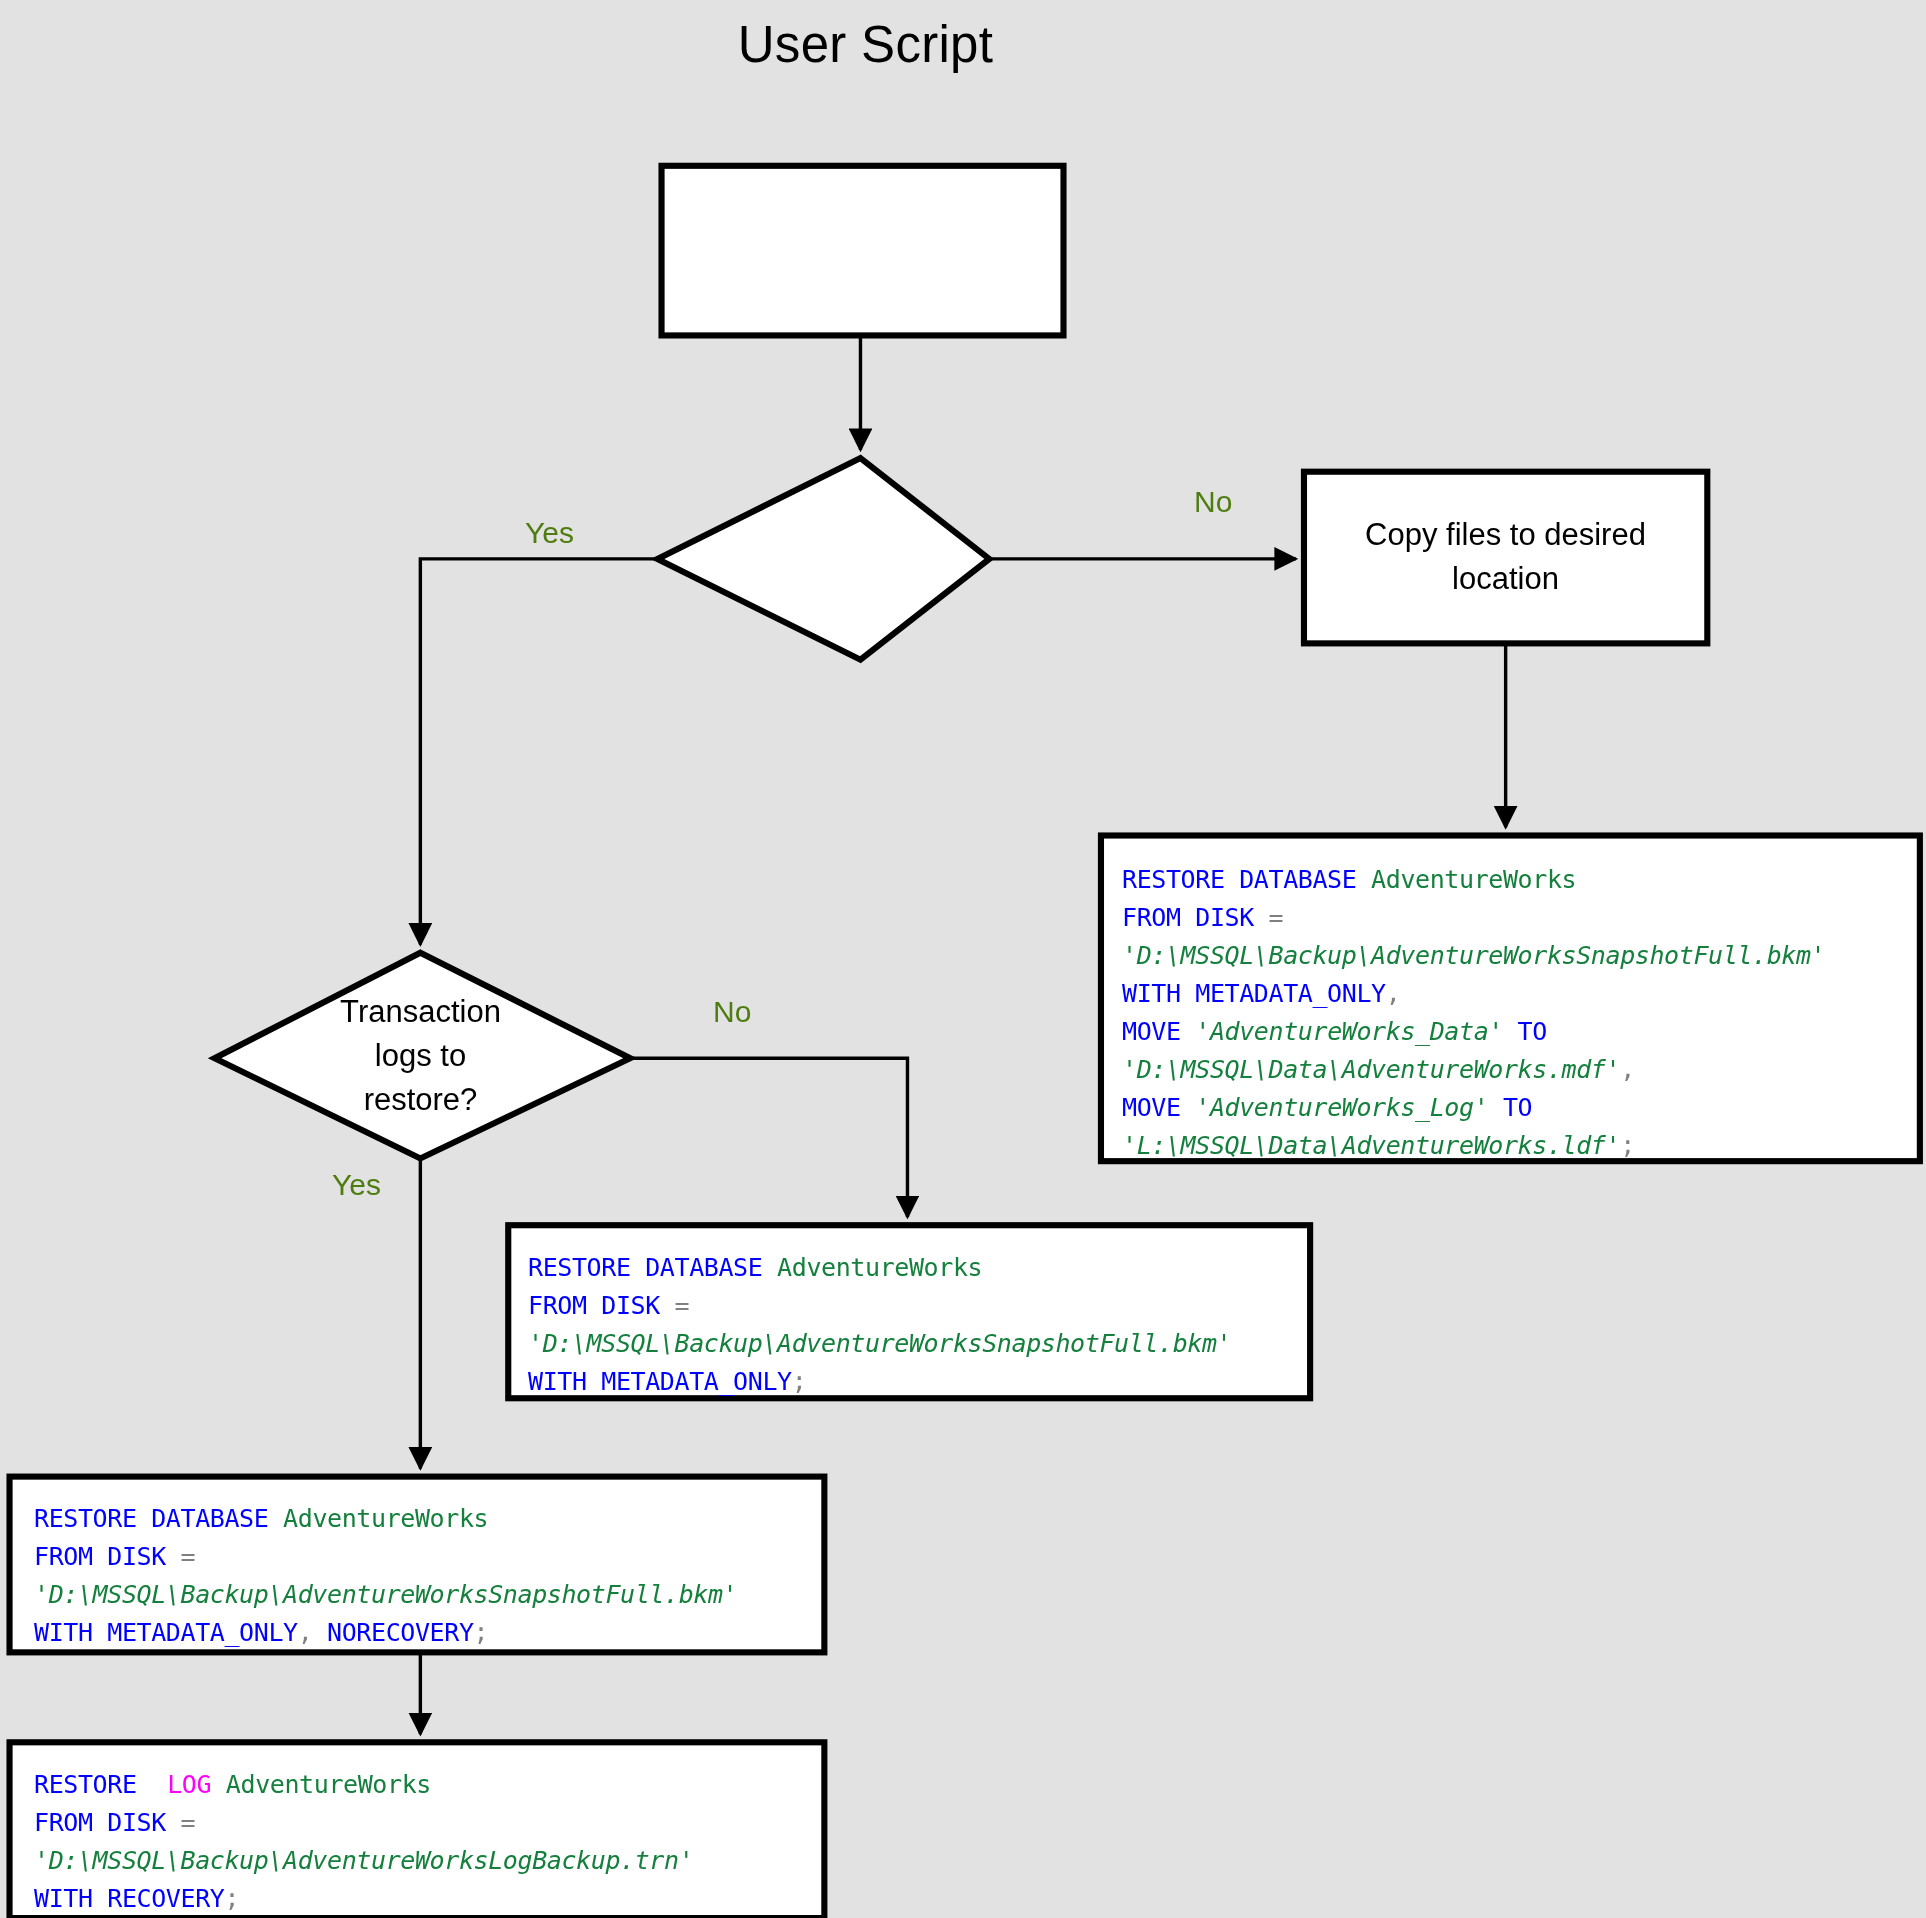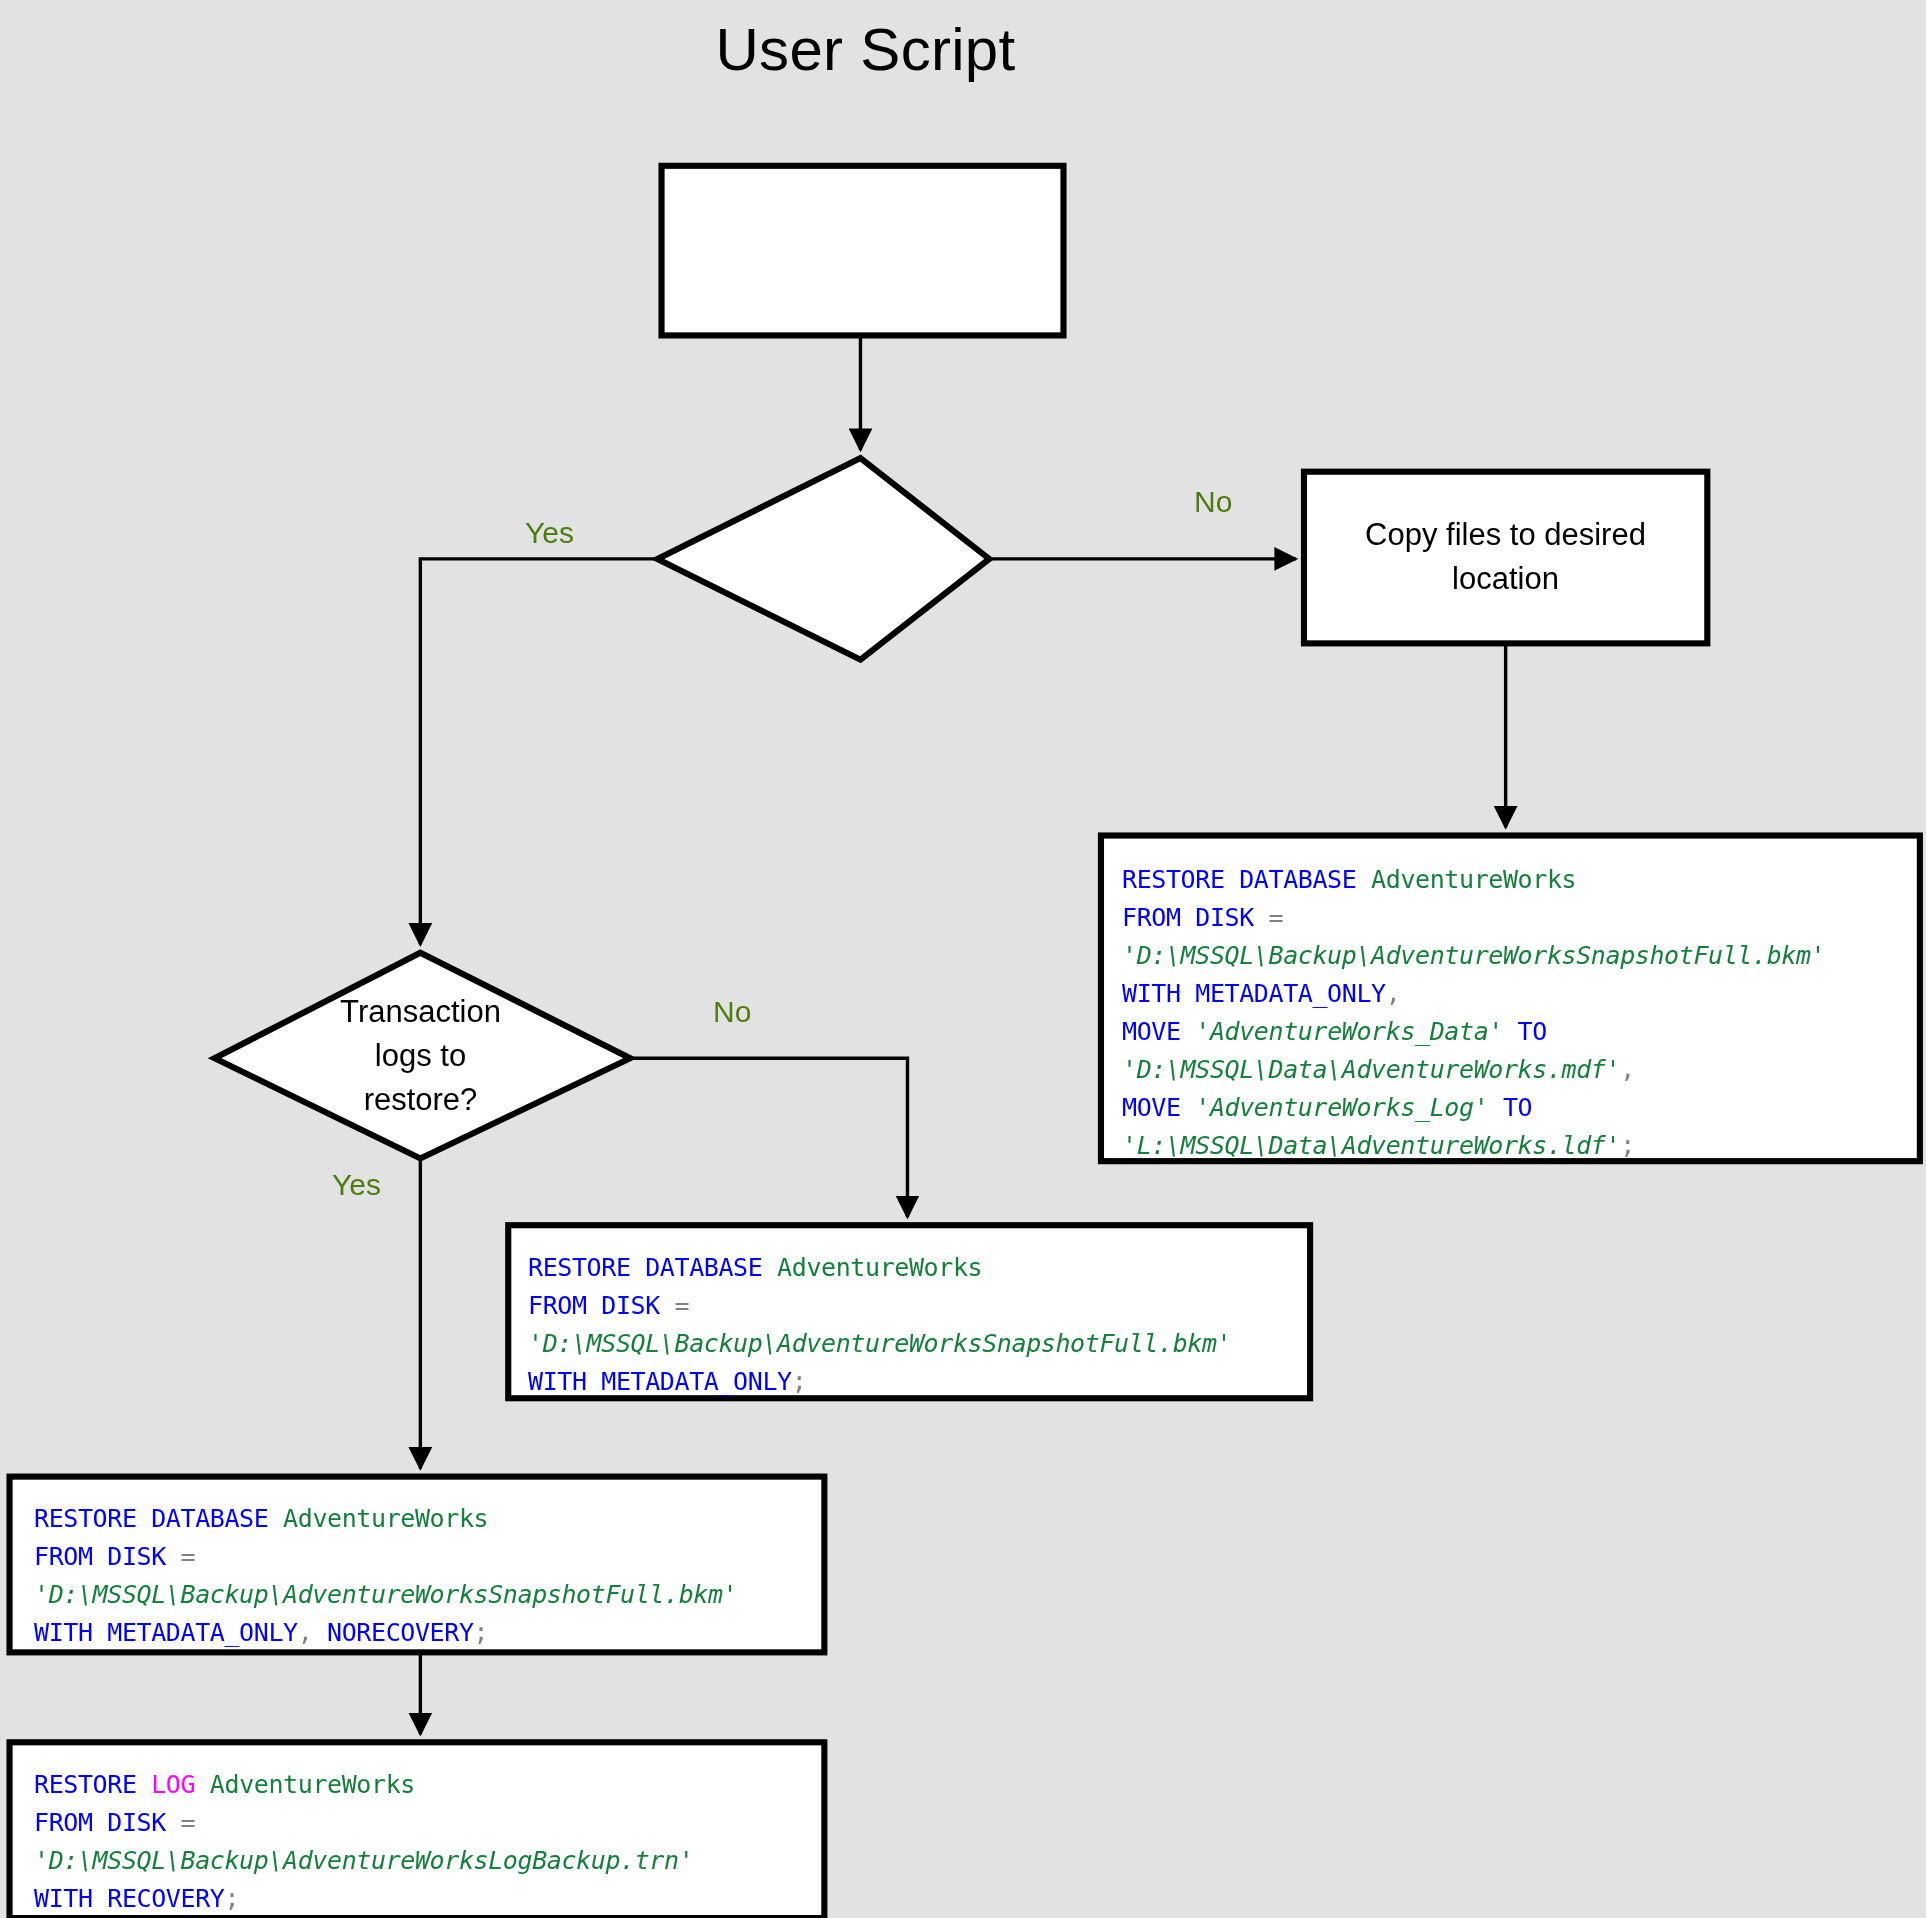--- a/index.html
+++ b/index.html
@@ -22,21 +22,21 @@
     height: 1919px;
   }
 
   
   .title {
     position: absolute;
     left: 0;
     top: 15px;
     width: 1731px;
     text-align: center;
-    font-size: 60px;
+    font-size: 51px;
     color: #000;
     letter-spacing: 0.3px;
   }
 
   
   .node-label {
     position: absolute;
     display: flex;
     align-items: center;
     justify-content: center;
@@ -58,21 +58,21 @@
   .code-block {
     position: absolute;
     font-family: "DejaVu Sans Mono", monospace;
     font-size: 25px;
     line-height: 1.52;
     white-space: pre;
     color: #000;
     letter-spacing: -0.4px;
   }
   .kw   { color: #0000ff; }
-  .log  { color: #ff00ff; }
+  .log  { color: #ff00ff; margin-left: 16px; }
   .str  { color: #15803d; font-style: italic; }
   .pun  { color: #808080; }
   .id   { color: #15803d; }
 </style>
 </head>
 <body>
 
 <div id="stage">
 
   <svg id="flowsvg" viewBox="0 0 2827 2816" xmlns="http://www.w3.org/2000/svg">

